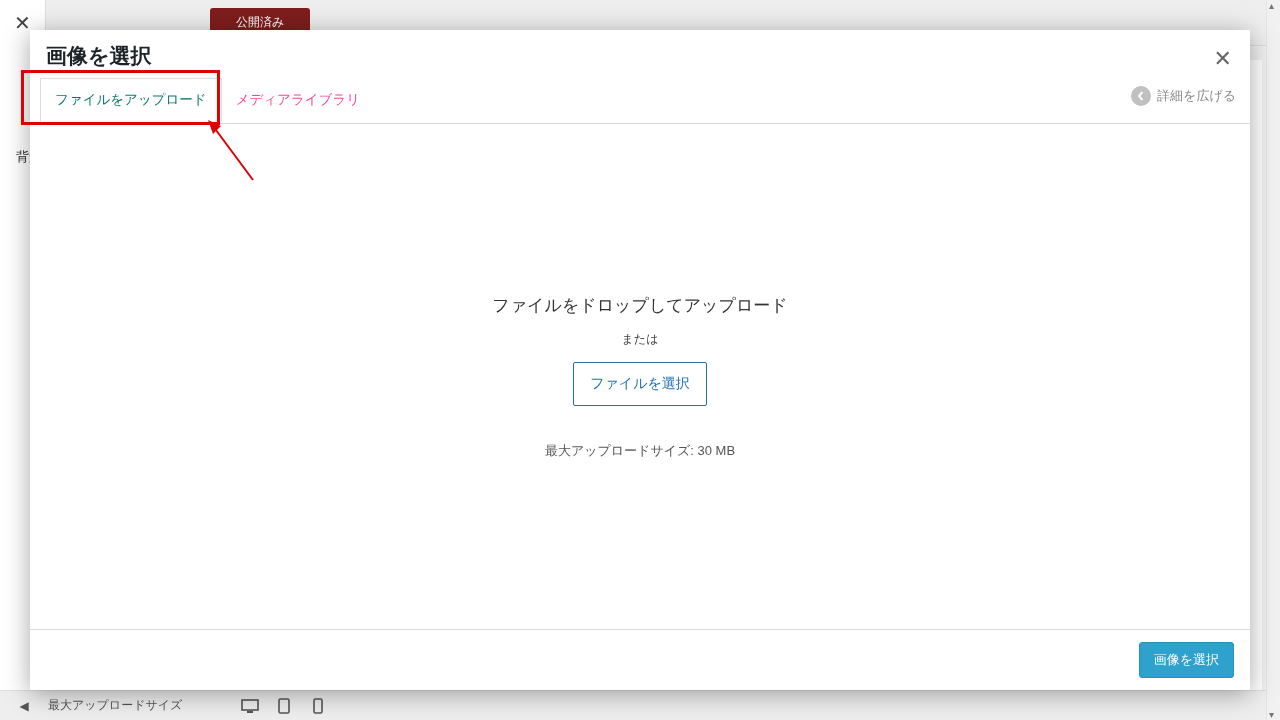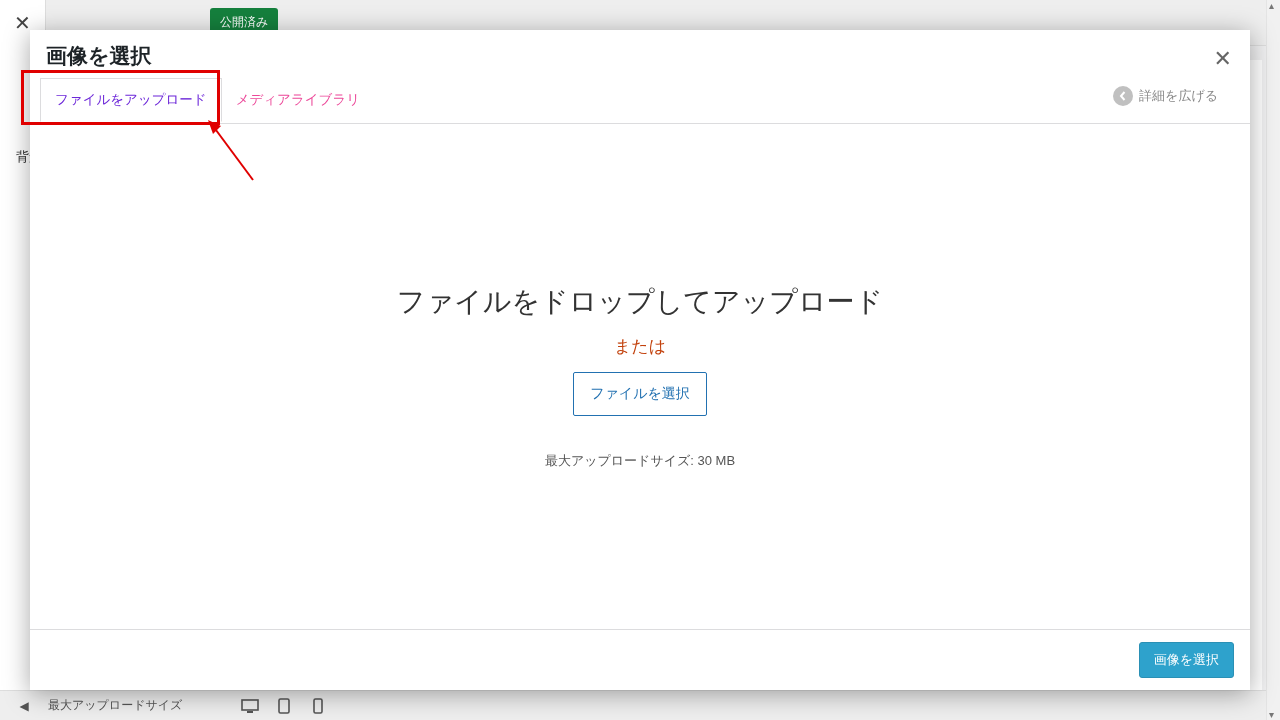--- a/index.html
+++ b/index.html
@@ -2,46 +2,46 @@
 <html><head>
 <meta charset="utf-8">
 <style>
   * { box-sizing: border-box; margin: 0; padding: 0; }
   html, body { width: 1280px; height: 720px; overflow: hidden; font-family: -apple-system, BlinkMacSystemFont, "Segoe UI", "Hiragino Sans", "Meiryo", sans-serif; background: #f0f0f0; }
   
   
   .bg-app { position: absolute; inset: 0; background: #f0f0f1; }
   .bg-topbar { position: absolute; top:0; left:0; right:14px; height:46px; background:#eeeeee; border-bottom:1px solid #ddd; }
   .bg-close { position:absolute; top:0; left:0; width:46px; height:46px; display:flex; align-items:center; justify-content:center; color:#444; font-size:20px; background:#fff; border-right:1px solid #ddd;}
-  .bg-publish { position:absolute; top:8px; left:210px; background:#15803d; color:#fff; font-size:12px; padding:6px 10px; border-radius:3px; }
+  .bg-publish { position:absolute; top:8px; left:210px; background:#7f1d1d; color:#fff; font-size:12px; padding:6px 26px; border-radius:3px; }
   .bg-sitetitle { position:absolute; top:4px; left:714px; font-family: Georgia, serif; font-size:26px; color:#333; }
   .bg-sidebar { position:absolute; top:46px; left:0; width:300px; bottom:24px; background:#fff; border-right:1px solid #ddd; }
   .bg-sidelabel { position:absolute; top:102px; left:16px; font-size:13px; color:#333;}
   .bg-preview { position:absolute; top:60px; left:316px; right:18px; height:640px; background:#fff; }
   .bg-bottombar { position:absolute; bottom:0; left:0; right:14px; height:30px; background:#eeeeee; border-top:1px solid #ddd; display:flex; align-items:center; gap:14px; padding-left:14px; color:#555; font-size:12px;}
   .bg-bottombar .devicon { width:20px; height:16px; display:inline-flex; align-items:center; justify-content:center; }
   .bg-scroll { position:absolute; top:0; right:0; width:14px; height:100%; background:#f1f1f1; border-left:1px solid #e4e4e4;}
   .bg-scroll::before{content:"▴"; position:absolute; top:0; left:2px; font-size:10px; color:#777;}
   .bg-scroll::after{content:"▾"; position:absolute; bottom:0; left:2px; font-size:10px; color:#777;}
 
   
   .modal { position:absolute; top:30px; left:30px; right:30px; bottom:30px; background:#fff; box-shadow:0 4px 24px rgba(0,0,0,.35); display:flex; flex-direction:column; }
   .modal-header { padding:12px 16px 6px 16px; }
   .modal-title { font-size:21px; font-weight:600; color:#1d2327; }
   .modal-close { position:absolute; top:16px; right:18px; font-size:22px; color:#666; cursor:pointer; }
   
   .modal-tabs { display:flex; align-items:center; border-bottom:1px solid #dcdcde; padding:0 10px; position:relative; height:48px;}
   .tab { padding:12px 14px; font-size:13.5px; color:#ec4899; cursor:pointer; }
-  .tab.active { border:1px solid #dcdcde; border-bottom:1px solid #fff; background:#fff; margin-bottom:-1px; color:#6d28d9;}
-  .expand-details { position:absolute; right:32px; top:10px; display:flex; align-items:center; gap:6px; color:#888; font-size:13px; cursor:pointer;}
+  .tab.active { border:1px solid #dcdcde; border-bottom:1px solid #fff; background:#fff; margin-bottom:-1px; color:#0f766e;}
+  .expand-details { position:absolute; right:14px; top:10px; display:flex; align-items:center; gap:6px; color:#888; font-size:13px; cursor:pointer;}
   .expand-circle { width:20px; height:20px; border-radius:50%; background:#c0c0c0; display:flex; align-items:center; justify-content:center; color:#fff; font-size:12px;}
   
   .modal-body { flex:1; display:flex; flex-direction:column; align-items:center; justify-content:center; gap:14px; color:#3c434a;}
-  .drop-title { font-size:28px; color:#333; font-weight:400;}
-  .or-text { font-size:17px; color:#c2410c;}
+  .drop-title { font-size:17px; color:#333; font-weight:400;}
+  .or-text { font-size:12px; color:#404040;}
   .select-file-btn { border:1px solid #2271b1; background:#fff; color:#2271b1; font-size:14px; padding:12px 16px; cursor:pointer; border-radius:2px;}
   .max-size { font-size:13px; color:#555; margin-top:22px;}
   
   .modal-footer { border-top:1px solid #dcdcde; padding:12px 16px; display:flex; justify-content:flex-end;}
   .primary-btn { background:#2ea2cc; border:1px solid #2a90b5; color:#fff; font-size:13px; padding:8px 14px; border-radius:3px; cursor:pointer;}
   
   
   .anno-box { position:absolute; border:3px solid #e00000; pointer-events:none; }
   .anno-arrow { position:absolute; pointer-events:none; }
 </style>

